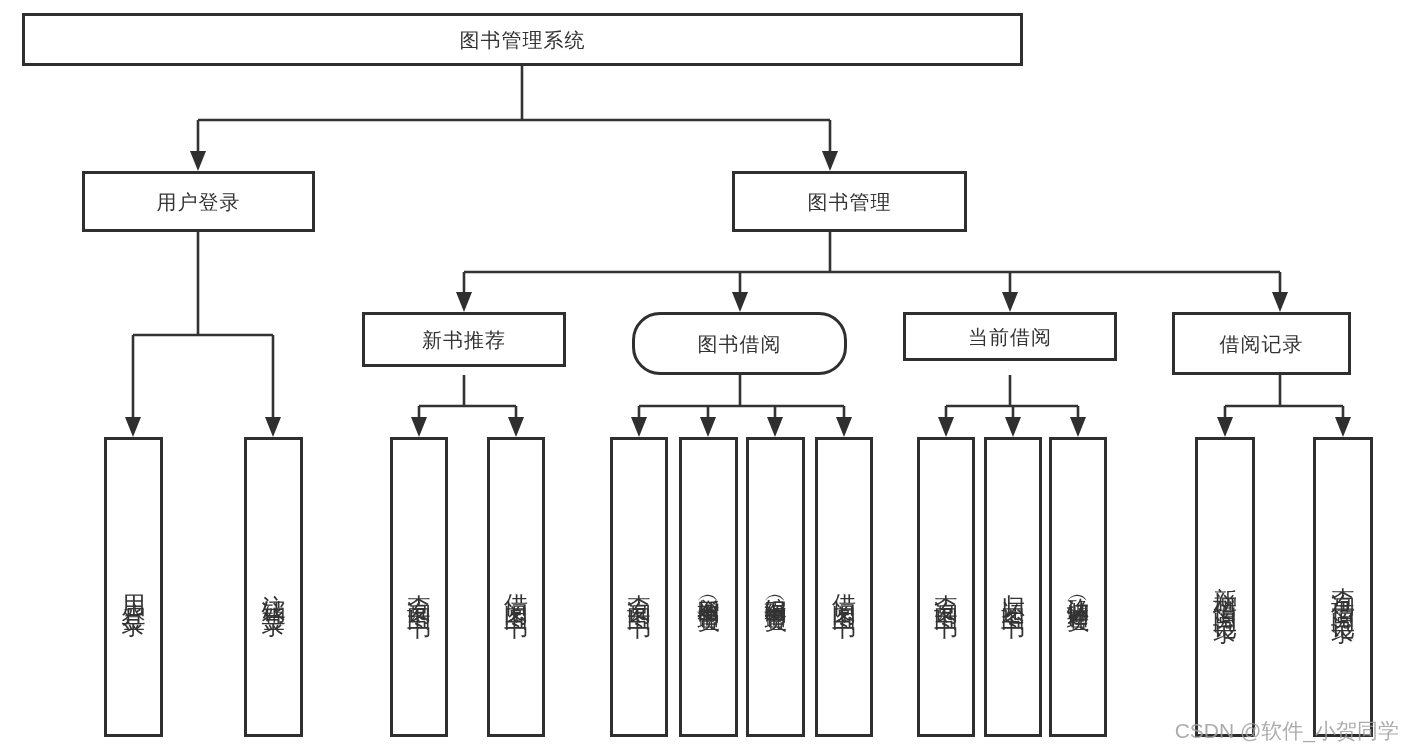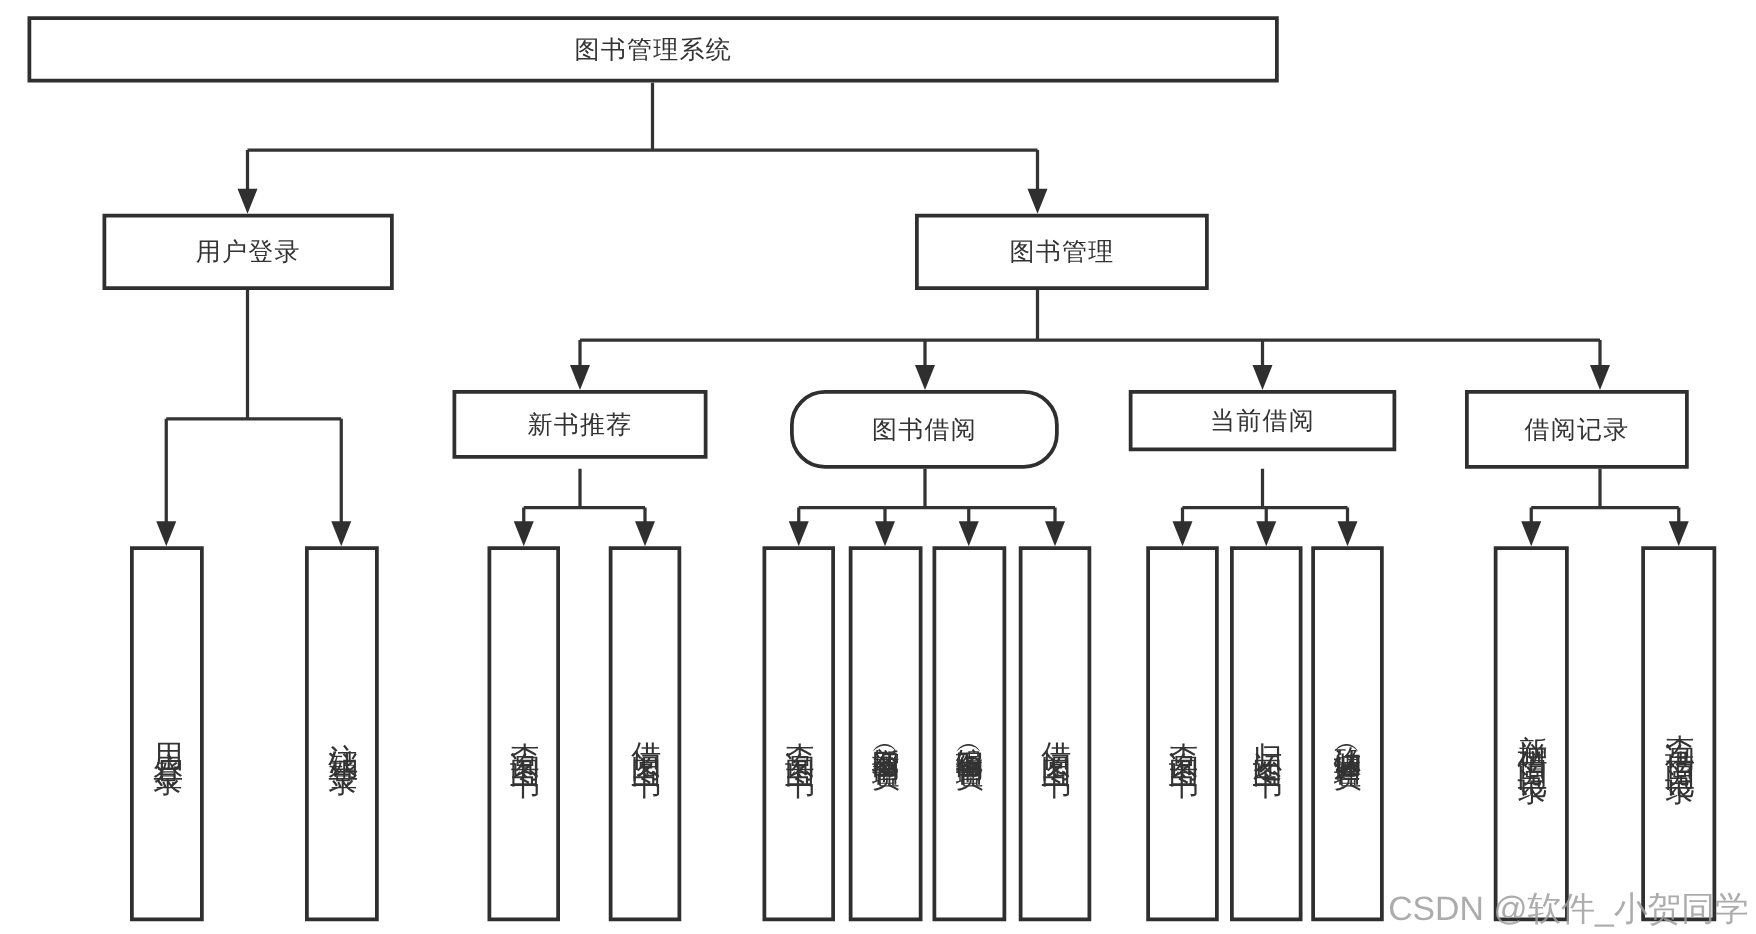--- a/index.html
+++ b/index.html
@@ -47,21 +47,21 @@
     padding-top: 4px;
   }
   .v-node.long {
     font-size: 22px;
     letter-spacing: 2px;
   }
   .watermark {
     position: absolute;
     right: 6px;
     bottom: 2px;
-    font-size: 27px;
+    font-size: 21px;
     color: rgba(158, 158, 158, 0.85);
     z-index: 3;
     white-space: nowrap;
   }
   svg path {
     stroke: #333333;
     stroke-width: 2.6;
     fill: none;
   }
   svg polygon {

